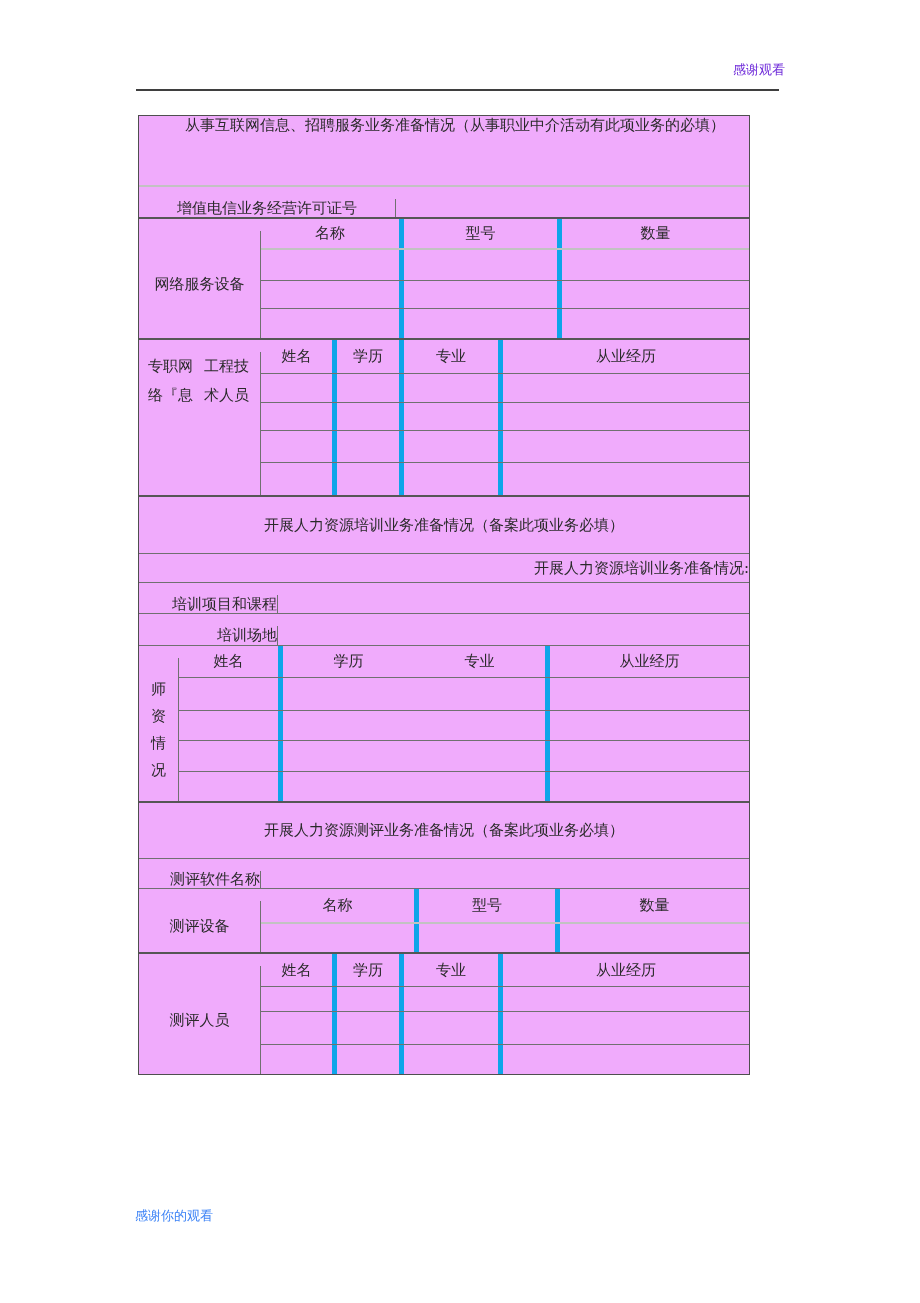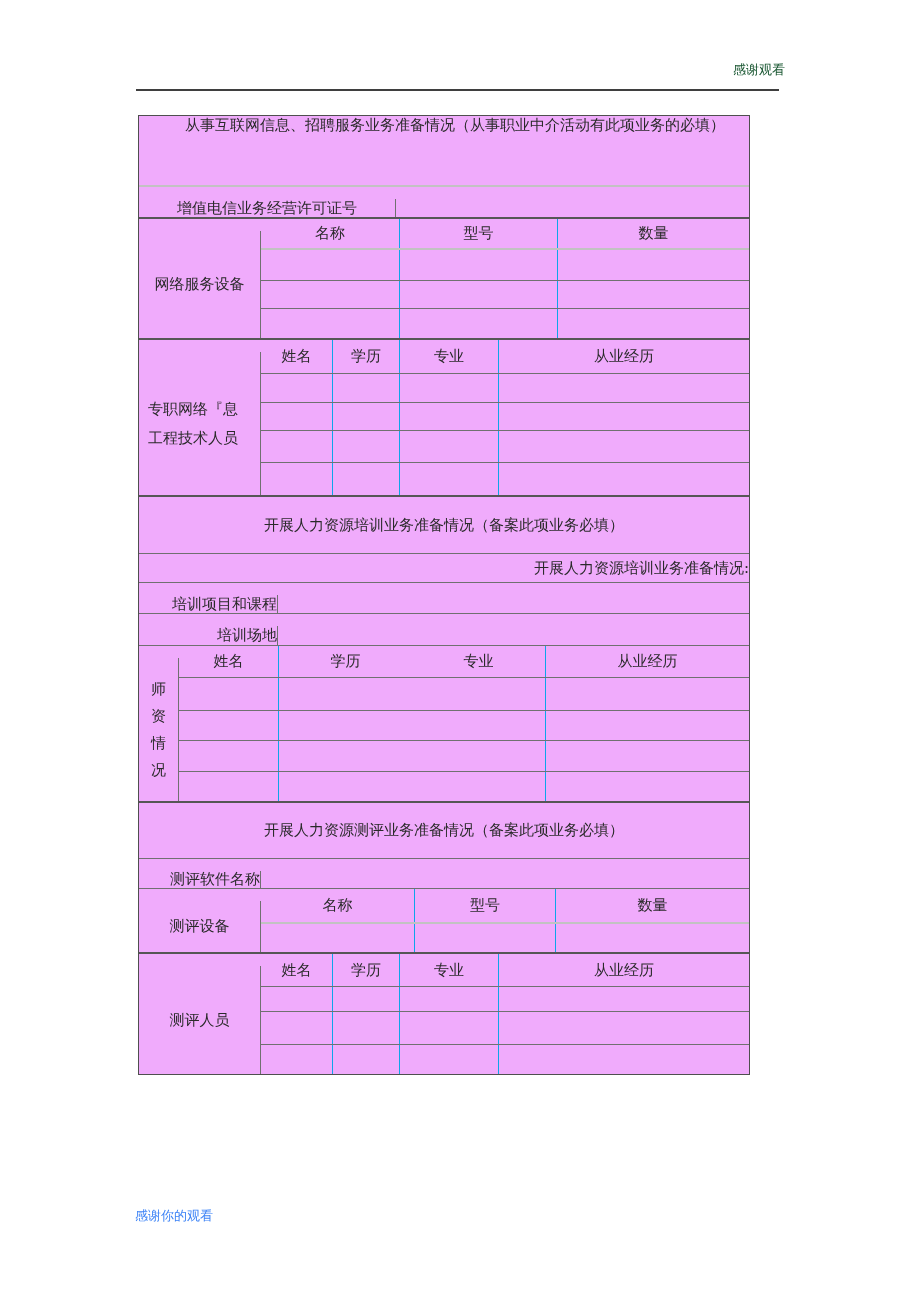--- a/index.html
+++ b/index.html
@@ -4,59 +4,59 @@
 <style>
   * { margin:0; padding:0; box-sizing:border-box; }
   html,body { background:#ffffff; }
   body {
     width:920px; height:1303px; position:relative;
     font-family:"DejaVu Serif", serif;
     color:#2a2a2a; font-size:15px;
   }
   .top-note {
     position:absolute; top:61px; left:0; width:785px;
-    text-align:right; font-size:13px; color:#14532d;
+    text-align:right; font-size:13px; color:#6d28d9;
   }
   .top-rule {
     position:absolute; top:89px; left:136px; width:643px; height:2px;
     background:#3f3f3f;
   }
   .bottom-note {
     position:absolute; top:1207px; left:135px;
     font-size:13px; color:#3b82f6;
   }
   .doc-table {
     position:absolute; left:138px; top:115px; width:612px;
     border:1px solid #4f4f4f; background:#f0abfc;
   }
   .t-row { display:flex; width:100%; }
   .bt-n  { border-top:1px solid #707070; }
   .bt-h  { border-top:2px solid #565656; }
   .bt-l  { border-top:2px solid #c2c2c2; }
-  .vs    { border-left:1px solid #0ea5e9; }
+  .vs    { border-left:5px solid #0ea5e9; }
   .lblr  { border-right:1px solid #707070;margin-top:12px; }
   .cc    { display:flex; align-items:center; justify-content:center; text-align:center; }
   .cl    { display:flex; align-items:center; justify-content:flex-end; padding-left:3px; }
   .grow  { flex:1 1 auto; }
   .body  { flex:1 1 auto; display:flex; flex-direction:column;font-family:Liberation Mono, monospace; }
   
   .h69{height:69px;} .h58{height:58px;} .h57{height:57px;}
   .h33{height:33px;} .h32{height:32px;} .h31{height:31px;} .h30{height:30px;}
   .h29{height:29px;} .h28{height:28px;} .h25{height:25px;}
   
   .w40{width:40px;flex:0 0 40px;}   .w67{width:67px;flex:0 0 67px;}
   .w71{width:71px;flex:0 0 71px;}   .w99{width:99px;flex:0 0 99px;}
   .w122{width:122px;flex:0 0 122px;}.w138{width:138px;flex:0 0 138px;}
   .w139{width:139px;flex:0 0 139px;}.w141{width:141px;flex:0 0 141px;}
   .w153{width:153px;flex:0 0 153px;}.w158{width:158px;flex:0 0 158px;}
   .w257{width:257px;flex:0 0 257px;}.w267{width:267px;flex:0 0 267px;}
   .secA { padding-left:46px; display:flex; }
   .sec-center { display:flex; align-items:center; justify-content:center; text-align:center; }
   .two-line {
-    display:flex; flex-direction:column; justify-content:center;
+    display:flex; flex-direction:row; justify-content:center;
     padding-left:9px; line-height:29px;
   }
   .vert-label {
     display:flex; flex-direction:column; justify-content:center; align-items:center;
     line-height:27px;
   }
   .merged-pair { display:flex; align-items:center; justify-content:space-around; }
 </style>
 </head>
 <body>

